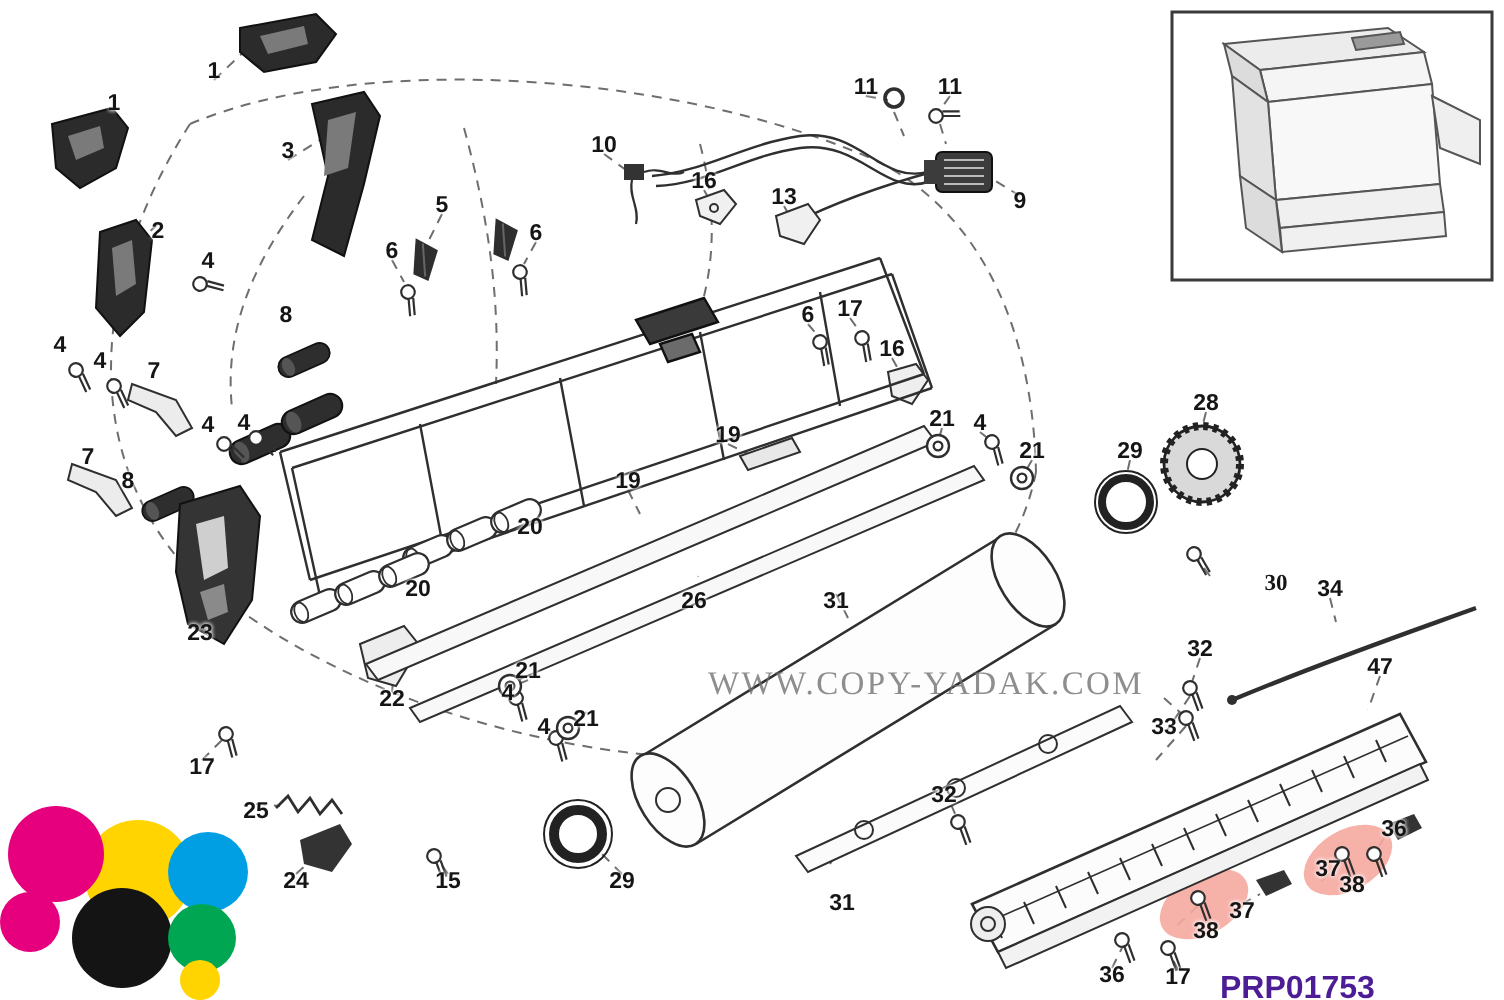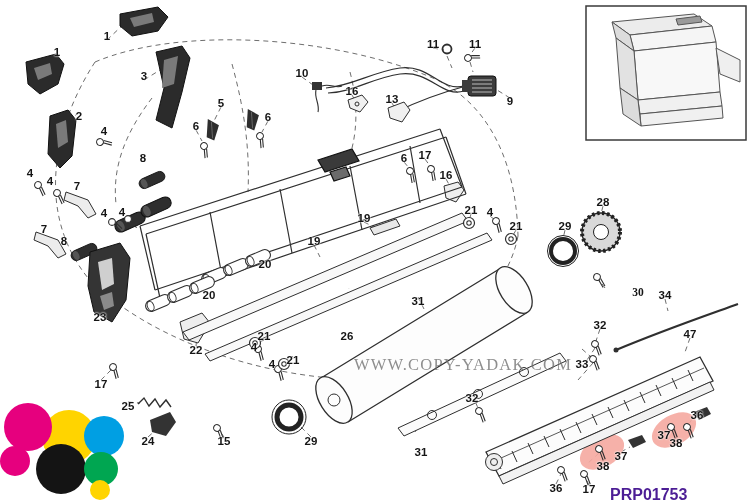--- a/index.html
+++ b/index.html
@@ -1,19 +1,19 @@
 <!DOCTYPE html>
 <html><head>
 <meta charset="utf-8">
 <style>
   html,body{margin:0;padding:0;background:#fff;}
   .page{position:relative;width:752px;height:500px;background:#fff;overflow:hidden;
         font-family:"Liberation Sans",sans-serif;}
   .diagram-svg{position:absolute;left:0;top:0;}
-  .watermark{position:absolute;left:463px;top:365px;transform:translate(-50%,-50%);
+  .watermark{position:absolute;left:463px;top:342px;transform:translate(-50%,-50%);
              font-family:"Liberation Serif",serif;font-size:16.5px;letter-spacing:1.2px;
              color:#6f6f6f;opacity:.78;white-space:nowrap;pointer-events:none;}
   .drawing-code{position:absolute;left:610px;top:470px;
                 font-weight:bold;font-size:16px;color:#4c1d95;margin-top:16px;}
   .callout-layer{position:absolute;left:0;top:0;width:752px;height:500px;pointer-events:none;}
   .callout{position:absolute;transform:translate(-50%,-50%);
            font-weight:bold;font-size:11.5px;color:#151515;
            text-shadow:0 0 2px #fff,0 0 2px #fff;}
   .logo{position:absolute;left:0;top:398px;width:135px;height:102px;}
   .logo-circle{position:absolute;border-radius:50%;}
@@ -321,21 +321,21 @@
       <div class="callout" style="left: 490px; top: 212px;">4</div>
       <div class="callout" style="left: 516px; top: 226px;">21</div>
       <div class="callout" style="left: 264px; top: 336px;">21</div>
       <div class="callout" style="left: 254px; top: 347px;">4</div>
       <div class="callout" style="left: 293px; top: 360px;">21</div>
       <div class="callout" style="left: 272px; top: 364px;">4</div>
       <div class="callout" style="left: 196px; top: 350px;">22</div>
       <div class="callout" style="left: 100px; top: 317px;">23</div>
       <div class="callout" style="left: 148px; top: 441px;">24</div>
       <div class="callout" style="left: 128px; top: 406px;">25</div>
-      <div class="callout" style="left: 347px; top: 301px; margin-top: 35px;">26</div>
+      <div class="callout" style="left: 347px; top: 301px;">26</div>
       <div class="callout" style="left: 418px; top: 301px;">31</div>
       <div class="callout" style="left: 603px; top: 202px;">28</div>
       <div class="callout" style="left: 565px; top: 226px;">29</div>
       <div class="callout" style="left: 311px; top: 441px;">29</div>
       <div class="callout" style="left: 638px; top: 292px; font-family: Liberation Serif, serif;">30</div>
       <div class="callout" style="left: 421px; top: 436px; margin-top: 16px;">31</div>
       <div class="callout" style="left: 600px; top: 325px;">32</div>
       <div class="callout" style="left: 472px; top: 398px;">32</div>
       <div class="callout" style="left: 582px; top: 364px;">33</div>
       <div class="callout" style="left: 665px; top: 295px;">34</div>

